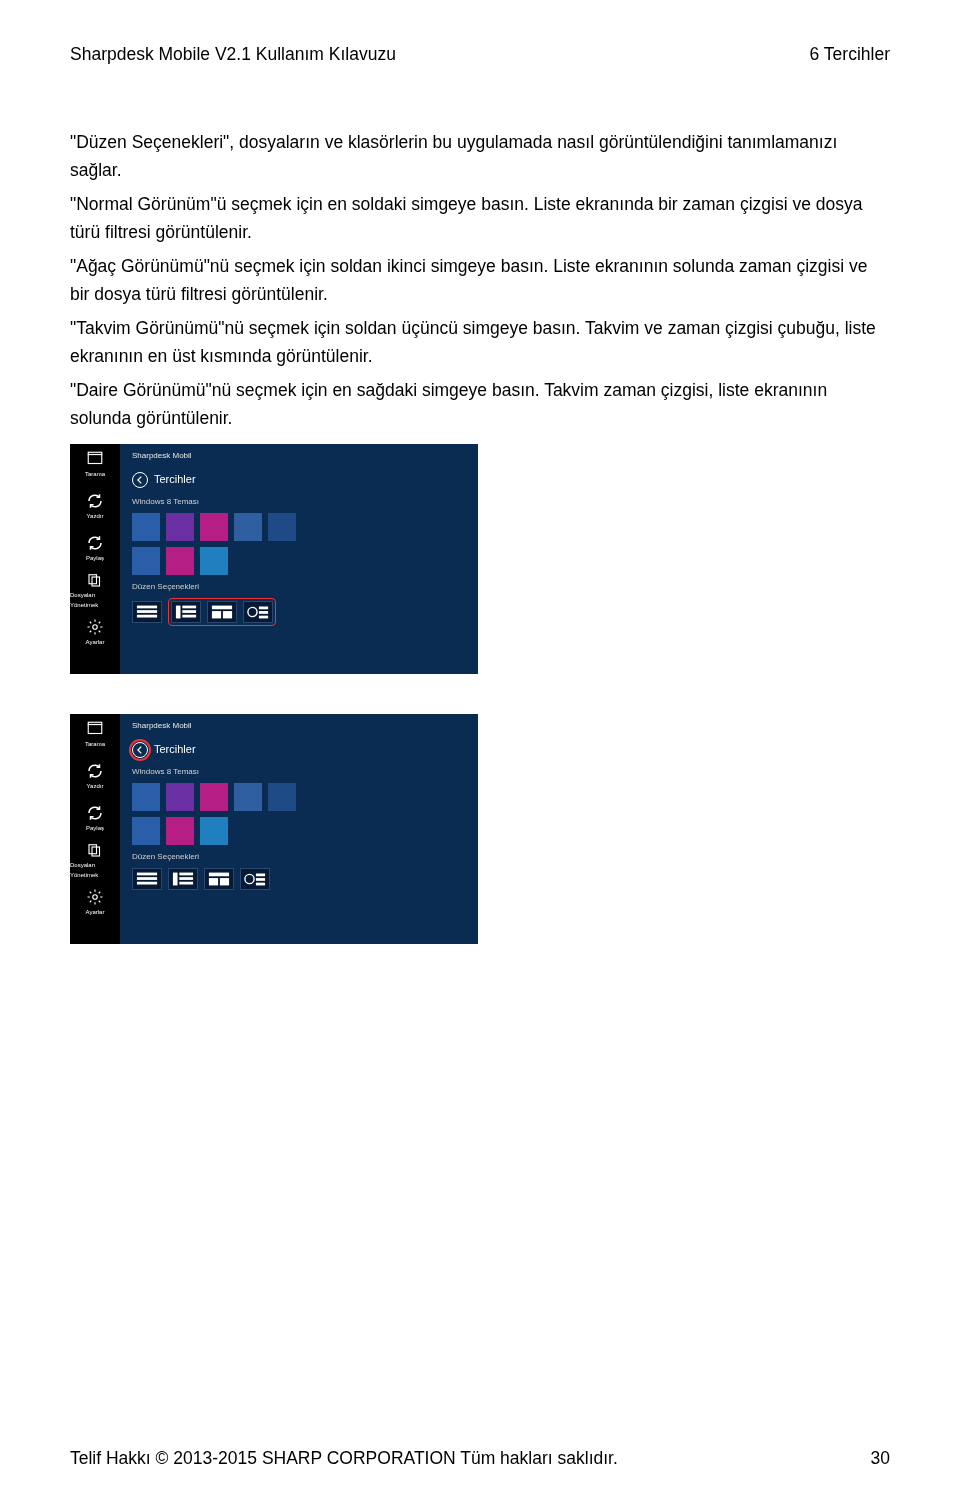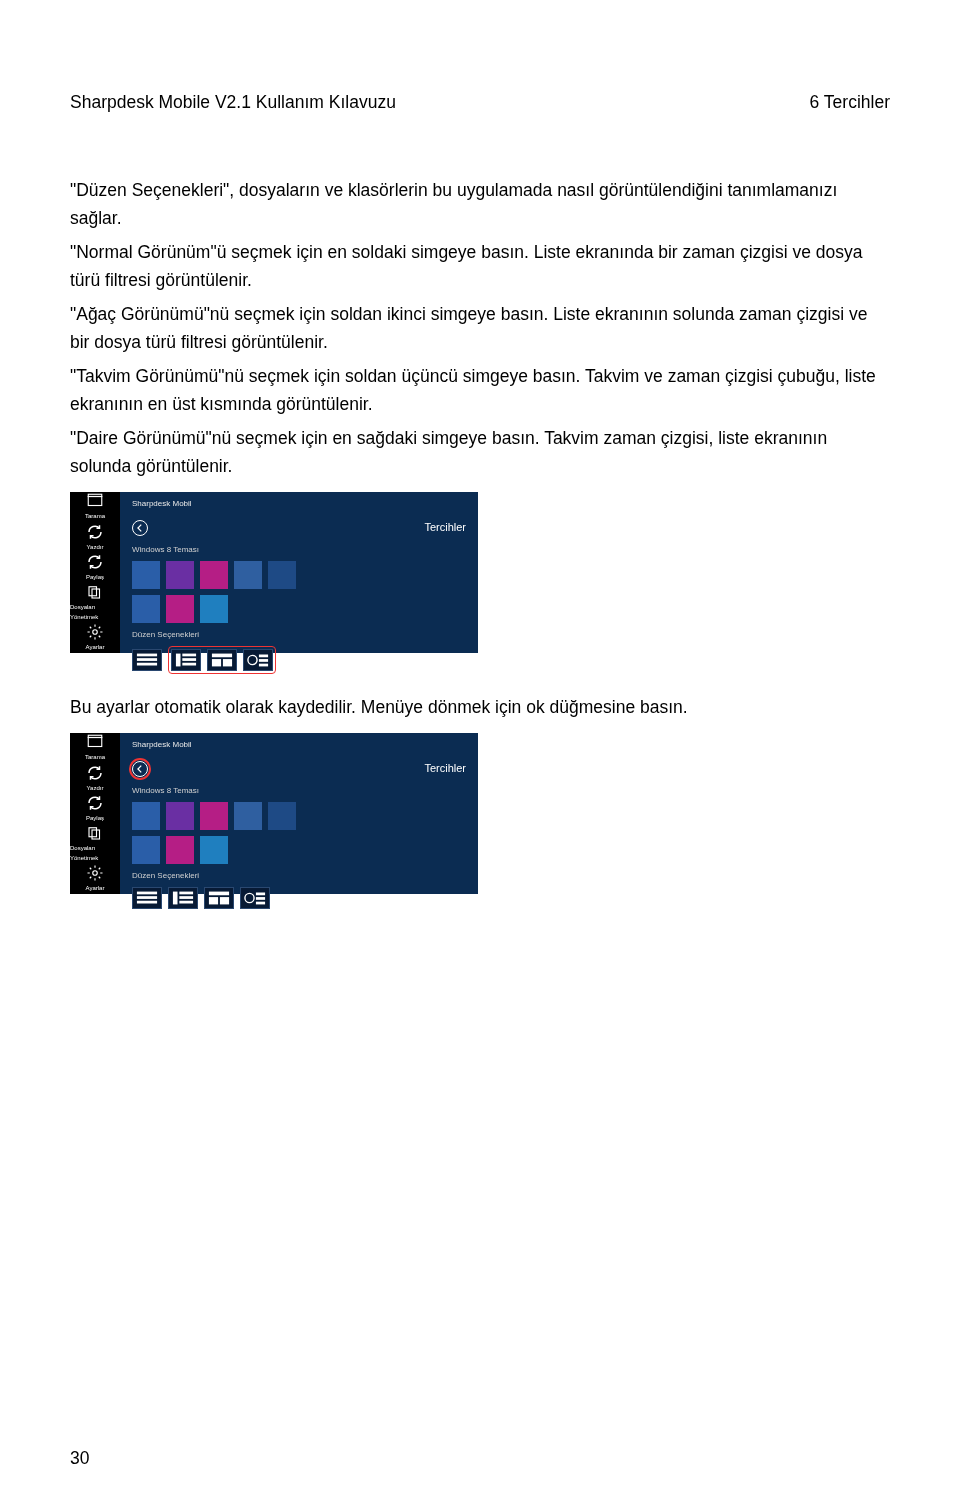--- a/index.html
+++ b/index.html
@@ -15,31 +15,30 @@
   .page {
     padding: 40px 70px 30px 70px;
     min-height: 1502px;
     position: relative;
   }
   .header {
     display: flex;
     justify-content: space-between;
     margin-bottom: 60px;
     font-size: 17.5px;
-    margin-top: 48px;
   }
   .body p {
     margin-bottom: 6px;
   }
   .body .para {
     margin-bottom: 6px;
   }
   .screenshot {
     width: 408px;
-    height: 161px;
+    height: 230px;
     background: #0b2c52;
     margin: 12px 0 40px 0;
     display: flex;
     position: relative;
     color: #fff;
     font-size: 8px;
   }
   .ss-sidebar {
     width: 50px;
     background: #000;
@@ -69,21 +68,20 @@
   .ss-appname {
     font-size: 8px;
     color: #e8e8e8;
     margin-bottom: 8px;
   }
   .ss-titlebar {
     display: flex;
     align-items: center;
     gap: 6px;
     margin-bottom: 8px;
-    justify-content: space-between;
   }
   .ss-back {
     width: 16px;
     height: 16px;
     border: 1px solid #fff;
     border-radius: 50%;
     display: flex;
     align-items: center;
     justify-content: center;
   }
@@ -248,21 +246,20 @@
                   <rect x="13" y="2" width="10" height="3" fill="#fff"></rect>
                   <rect x="13" y="7" width="10" height="3" fill="#fff"></rect>
                   <rect x="13" y="12" width="10" height="3" fill="#fff"></rect>
                 </svg>
             </div>
           </div>
         </div>
       </div>
     </div>
 
-    <p class="para">Bu ayarlar otomatik olarak kaydedilir. Menüye dönmek için ok düğmesine basın.</p>
 
     <div class="screenshot">
       <div class="ss-sidebar">
         <div class="ss-sidebar-item">
           <svg viewBox="0 0 24 24">
               <rect x="3" y="6" width="18" height="12" fill="none" stroke="#fff" stroke-width="1.5"></rect>
               <rect x="3" y="3" width="18" height="3" fill="none" stroke="#fff" stroke-width="1.5"></rect>
             </svg>
           <span>Tarama</span>
         </div>
@@ -349,15 +346,16 @@
                 <rect x="13" y="7" width="10" height="3" fill="#fff"></rect>
                 <rect x="13" y="12" width="10" height="3" fill="#fff"></rect>
               </svg>
           </div>
         </div>
       </div>
     </div>
   </div>
 
   <div class="footer">
+    <span>Telif Hakkı © 2013-2015 SHARP CORPORATION Tüm hakları saklıdır.</span>
     <span>30</span>
   </div>
 </div>
 
 </body></html>

